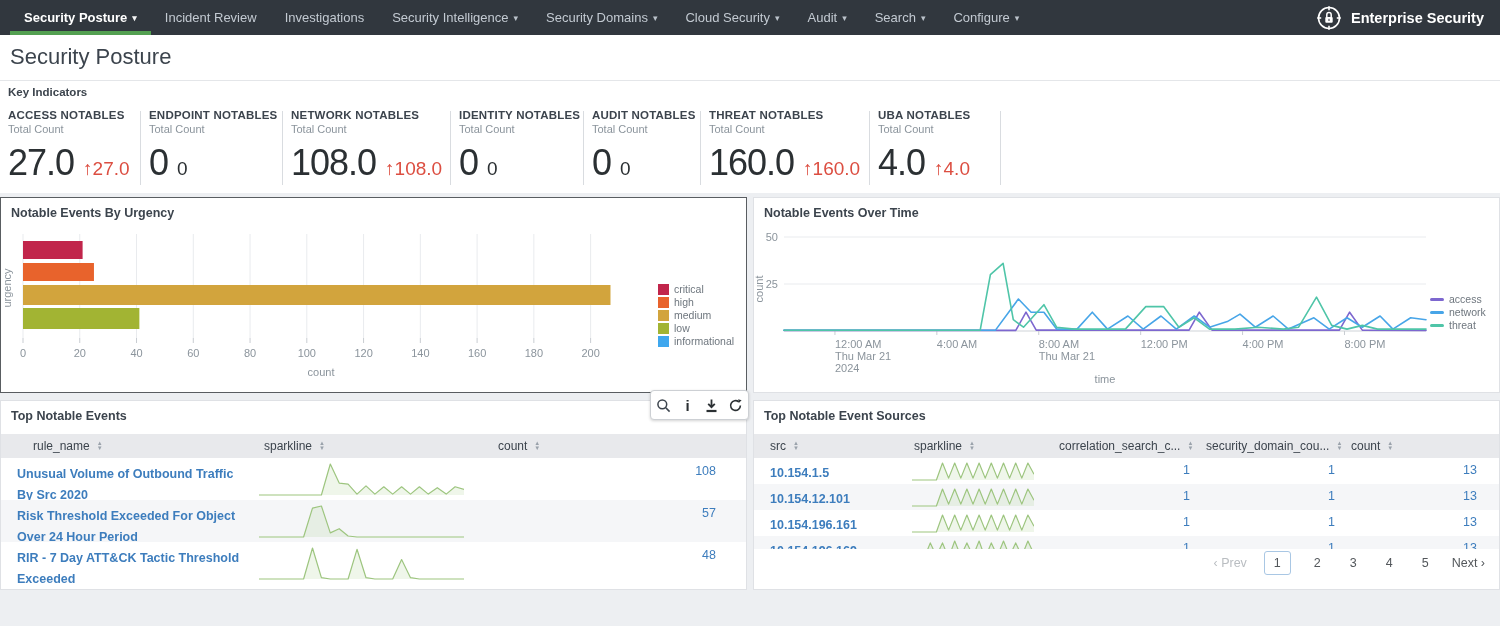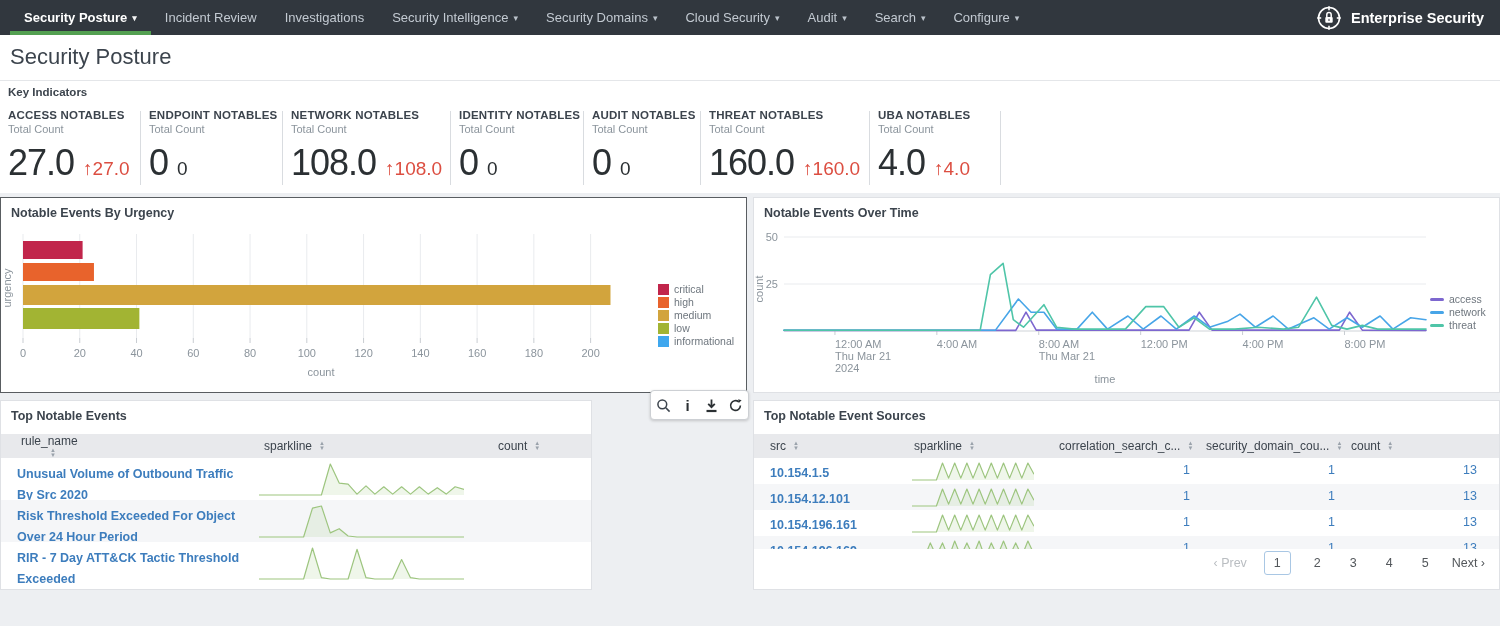--- a/index.html
+++ b/index.html
@@ -318,24 +318,24 @@
       </svg>
   </span>
   <span class="tbi">
     <svg width="15" height="15" viewBox="0 0 15 15">
         <path d="M12.4 7.5 a4.9 4.9 0 1 1 -1.7 -3.7" fill="none" stroke="#2b3033" stroke-width="1.6"></path>
         <polygon points="10.2,1.2 13.6,2.2 10.8,4.9" fill="#2b3033"></polygon>
       </svg>
   </span>
 </div>
 
-<div class="panel" id="p-events" style="left:0;top:400px;width:592px;height:190px;">
+<div class="panel" id="p-events" style="left:0;top:400px;width:747px;height:190px;">
   <div class="panel-title">Top Notable Events</div>
   <div class="thead" id="events-thead">
-      <div class="th" style="left: 20px; flex-direction: column;">
+      <div class="th" style="left: 32px;">
         <span>rule_name</span>
         <span class="sorticon">
           <span>▲</span>
           <span>▼</span>
         </span>
       </div>
       <div class="th" style="left: 263px;">
         <span>sparkline</span>
         <span class="sorticon">
           <span>▲</span>

